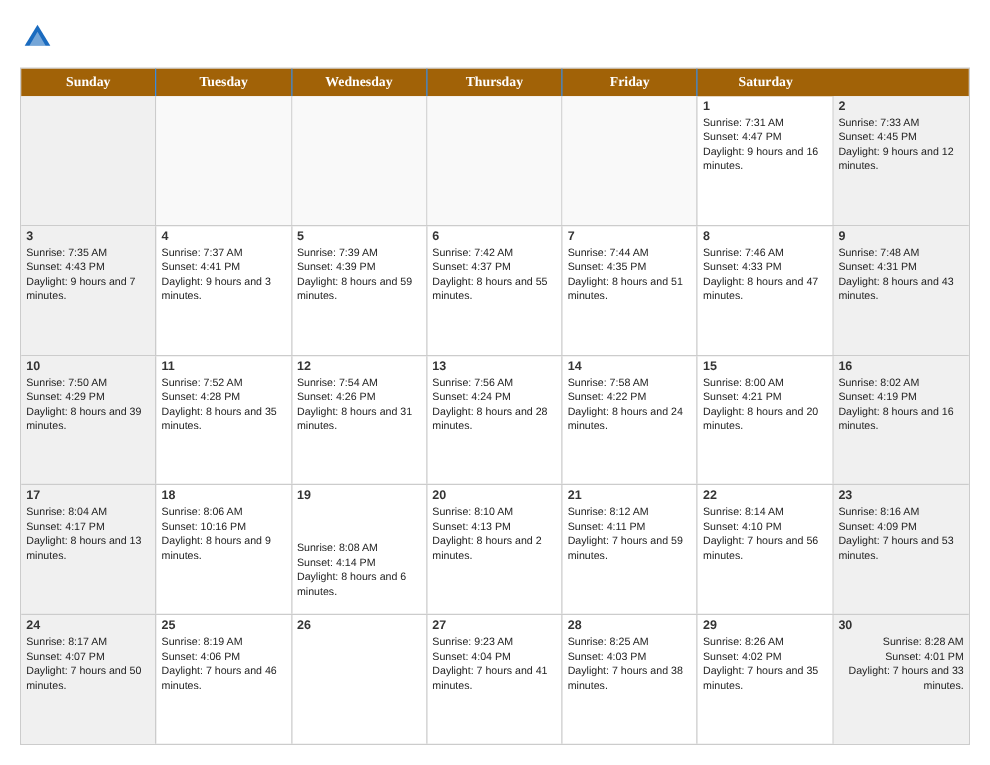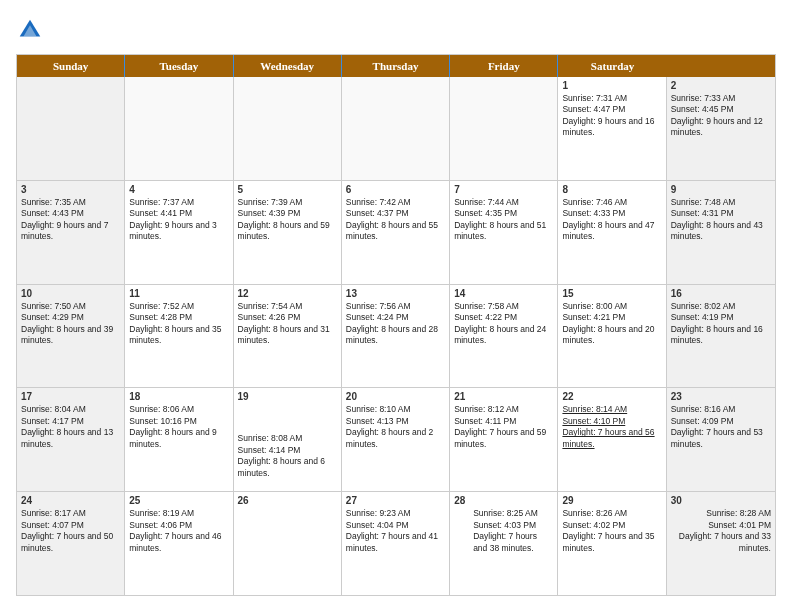--- a/index.html
+++ b/index.html
@@ -279,21 +279,21 @@
 Daylight: 8 hours and 2 minutes.</div>
           </div>
           <div class="cal-cell">
             <span class="day-num">21</span>
             <div class="day-info" style="white-space: pre-line;">Sunrise: 8:12 AM
 Sunset: 4:11 PM
 Daylight: 7 hours and 59 minutes.</div>
           </div>
           <div class="cal-cell">
             <span class="day-num">22</span>
-            <div class="day-info" style="white-space: pre-line; text-decoration: underline;">Sunrise: 8:14 AM
+            <div class="day-info" style="white-space: pre-line;">Sunrise: 8:14 AM
 Sunset: 4:10 PM
 Daylight: 7 hours and 56 minutes.</div>
           </div>
           <div class="cal-cell shaded">
             <span class="day-num">23</span>
             <div class="day-info" style="white-space: pre-line;">Sunrise: 8:16 AM
 Sunset: 4:09 PM
 Daylight: 7 hours and 53 minutes.</div>
           </div>
         </div>
@@ -314,21 +314,21 @@
             <span class="day-num">26</span>
           </div>
           <div class="cal-cell">
             <span class="day-num">27</span>
             <div class="day-info" style="white-space: pre-line;">Sunrise: 9:23 AM
 Sunset: 4:04 PM
 Daylight: 7 hours and 41 minutes.</div>
           </div>
           <div class="cal-cell">
             <span class="day-num">28</span>
-            <div class="day-info" style="white-space: pre-line; margin-left: 19px;">Sunrise: 8:25 AM
+            <div class="day-info" style="white-space: pre-line;">Sunrise: 8:25 AM
 Sunset: 4:03 PM
 Daylight: 7 hours and 38 minutes.</div>
           </div>
           <div class="cal-cell">
             <span class="day-num">29</span>
             <div class="day-info" style="white-space: pre-line;">Sunrise: 8:26 AM
 Sunset: 4:02 PM
 Daylight: 7 hours and 35 minutes.</div>
           </div>
           <div class="cal-cell shaded">

